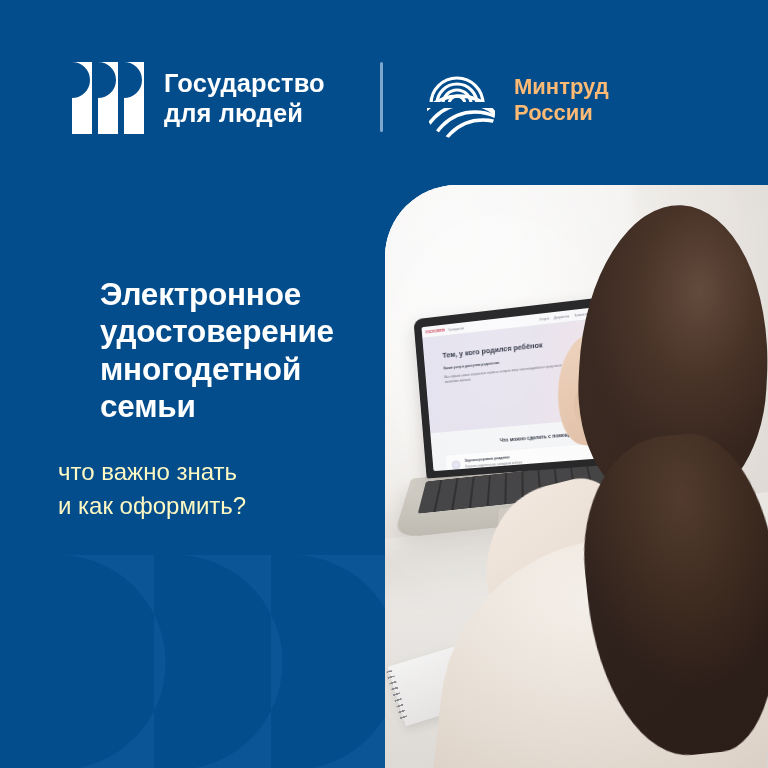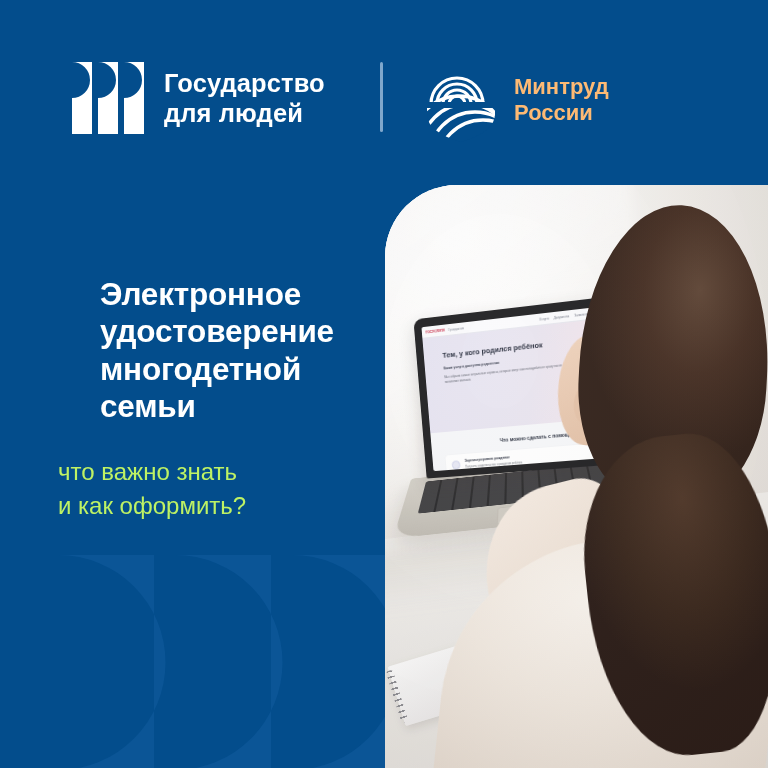--- a/index.html
+++ b/index.html
@@ -45,21 +45,21 @@
   }
 
   
   .headline{
     position:absolute;left:58px;top:276px;width:320px;
     color:#ffffff;font-weight:bold;font-size:31.5px;line-height:1.19;
     letter-spacing:-0.2px;white-space:pre-line;margin-left:42px;
   }
   .subline{
     position:absolute;left:58px;top:455px;width:320px;
-    color:#bef264;font-weight:normal;font-size:24px;line-height:1.42;
+    color:#fef9c3;font-weight:normal;font-size:24px;line-height:1.42;
     white-space:pre-line;
   }
 
   
   .photo{
     position:absolute;left:385px;top:185px;width:383px;height:583px;
     border-top-left-radius:72px;overflow:hidden;
     background:#f2efec;
   }
   

